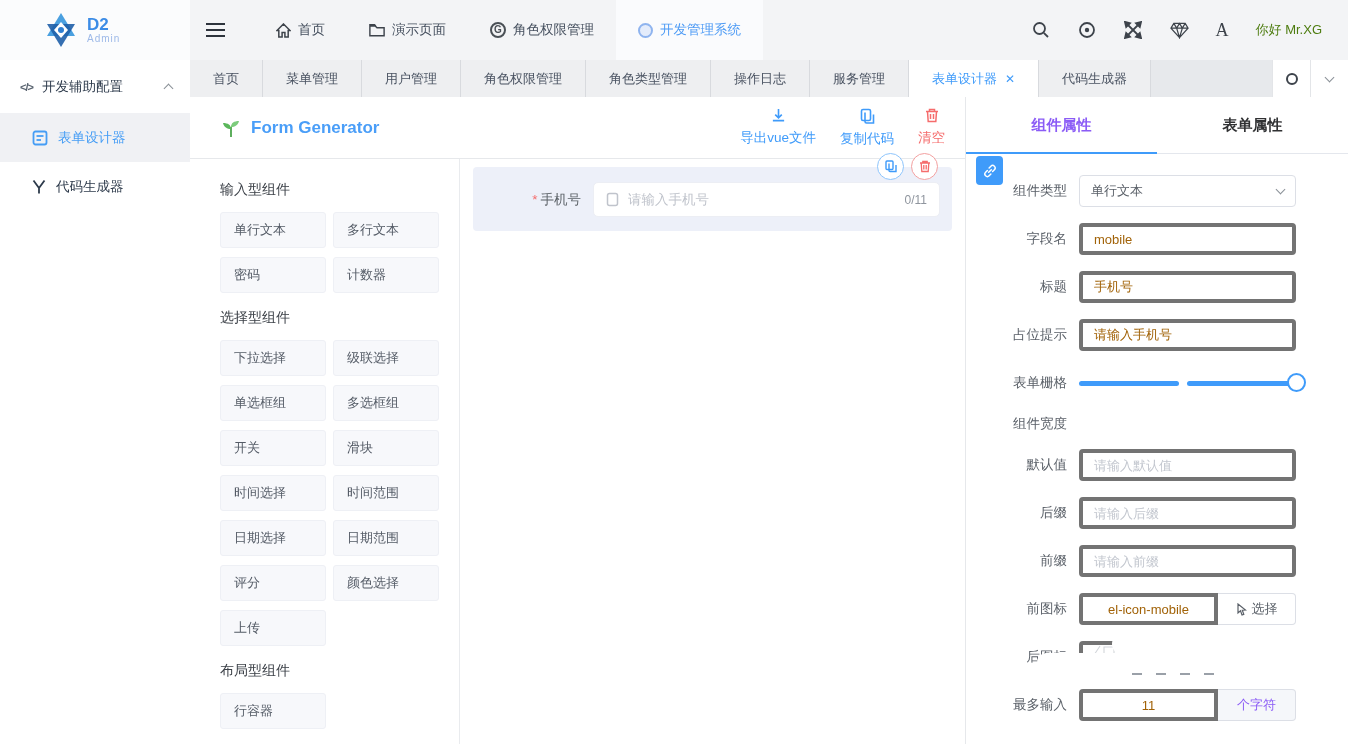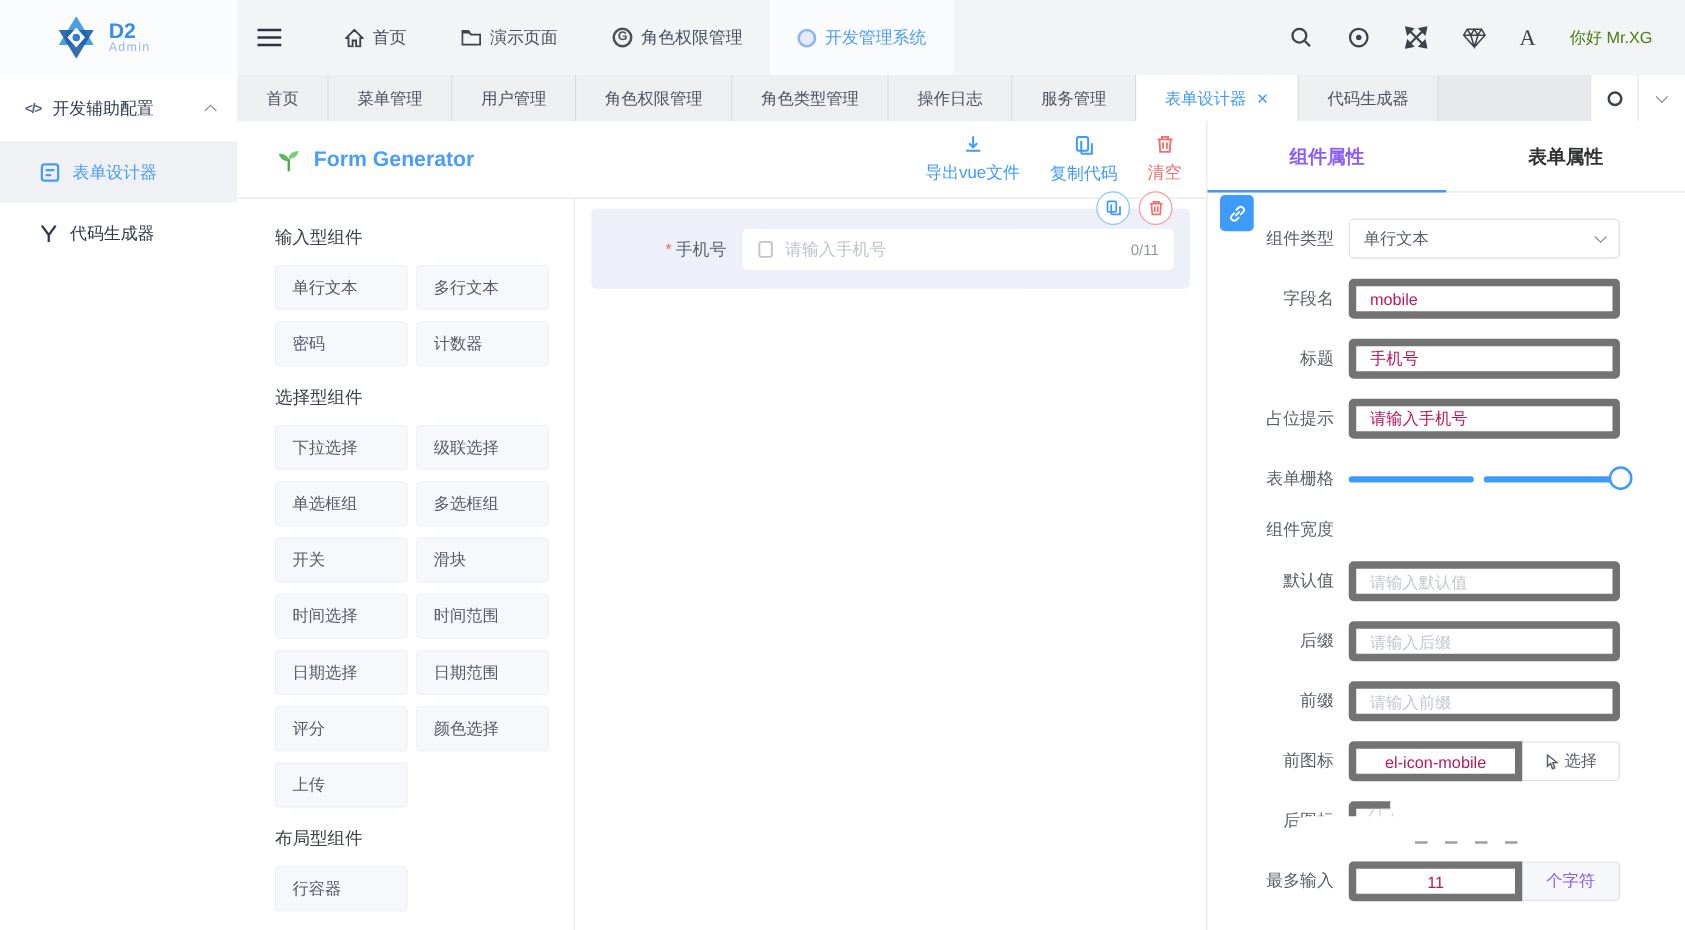--- a/index.html
+++ b/index.html
@@ -85,21 +85,21 @@
   
   .inspector { width:383px; flex:none; border-left:1px solid #e6e8eb; position:relative; background:#fff; }
   .insp-tabs { height:57px; display:flex; border-bottom:1px solid #e4e7ed; }
   .insp-tab { flex:1; display:flex; align-items:center; justify-content:center; font-size:15px; font-weight:bold; color:#303133; cursor:pointer; position:relative; }
   .insp-tab.active { color:#8b5cf6; }
   .insp-tab.active::after { content:""; position:absolute; left:0; right:0; bottom:-1px; height:2px; background:#3f9bfa; }
   .link-btn { position:absolute; left:10px; top:59px; width:27px; height:29px; background:#3f9bfa; border:none; border-radius:4px; display:flex; align-items:center; justify-content:center; cursor:pointer; z-index:3; }
   .insp-fields { padding:21px 0 0 16px; }
   .insp-row { display:flex; align-items:center; margin-bottom:16px; position:relative; }
   .insp-label { width:85px; text-align:right; margin-right:12px; color:#5a6068; font-size:13.5px; flex:none; }
-  .insp-input { width:217px; height:32px; border:6px solid #737373; border-radius:4px; padding:0 11px; font-size:13px; color:#be185d; font-family:"Liberation Sans", sans-serif; background:#fff; outline:none; }
+  .insp-input { width:217px; height:32px; border:4px solid #737373; border-radius:4px; padding:0 11px; font-size:13px; color:#a16207; font-family:"Liberation Sans", sans-serif; background:#fff; outline:none; }
   .insp-input::placeholder { color:#c3c7cf; }
   .insp-select { width:217px; height:32px; border:1px solid #dcdfe6; border-radius:4px; padding:0 11px; display:flex; align-items:center; cursor:pointer; background:#fff; }
   .insp-select .val { flex:1; color:#5a6068; }
   .group { display:flex; width:217px; }
   .group .insp-input { width:139px; border-radius:4px 0 0 4px;text-align:center; }
   .group-btn { width:78px; height:32px; border:1px solid #dcdfe6; border-left:none; border-radius:0 4px 4px 0; background:#fff; display:flex; align-items:center; justify-content:center; gap:5px; font-size:13px; color:#5a6068; cursor:pointer; }
   .group-append { width:78px; height:32px; border:1px solid #dcdfe6; border-left:none; border-radius:0 4px 4px 0; background:#f5f7fa; display:flex; align-items:center; justify-content:center; font-size:13px; color:#8b5cf6; }
 
   
   .slider { position:relative; width:227px; height:32px; cursor:pointer; }

